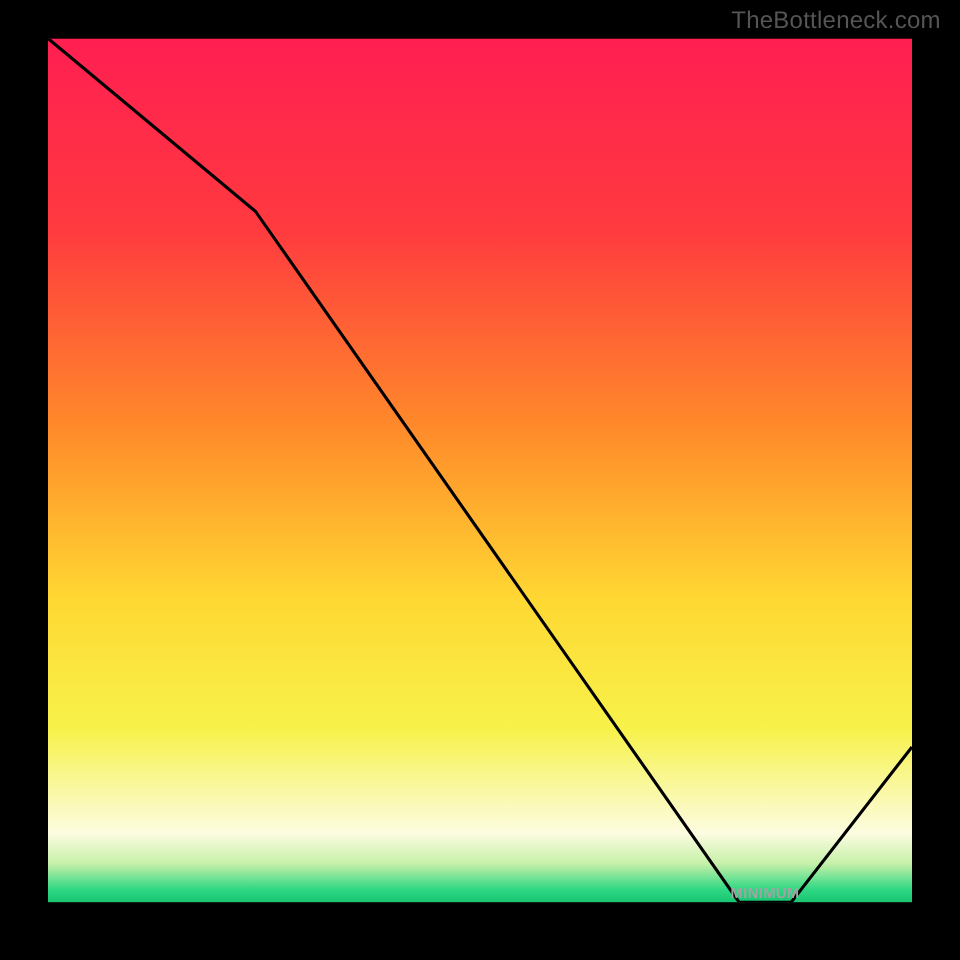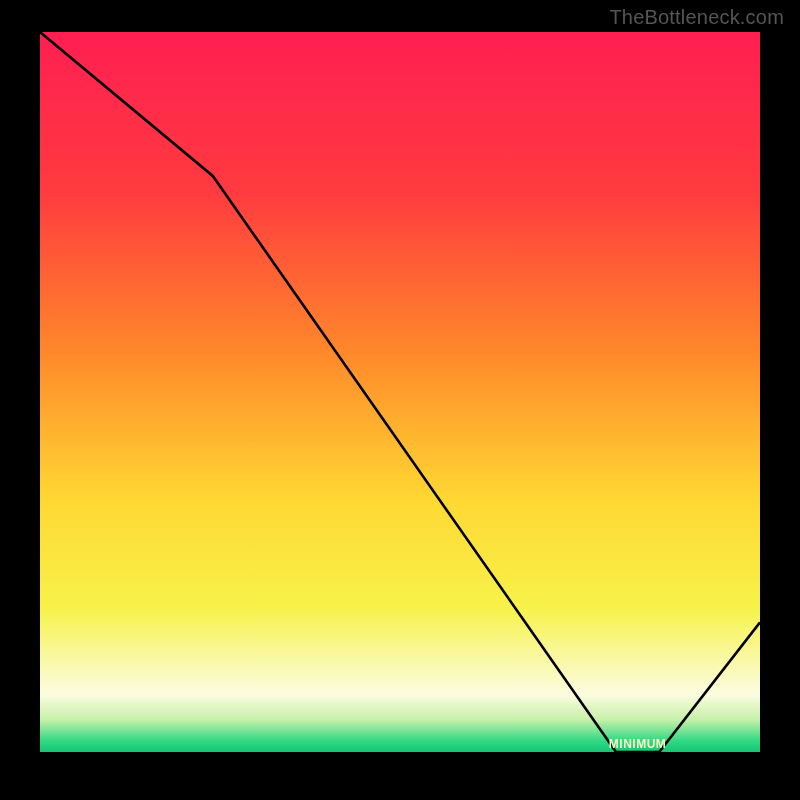--- a/index.html
+++ b/index.html
@@ -32,21 +32,21 @@
     left: 40px;
     top: 32px;
     width: 720px;
     height: 720px;
   }
   svg {
     display: block;
   }
   .minimum-label {
     position: absolute;
-    color: #fef9c3;
+    color: #a3a3a3;
     font-size: 12px;
     font-weight: 700;
     font-stretch: condensed;
     letter-spacing: 0.5px;
     white-space: nowrap;
     transform: translate(-50%, -50%);
     user-select: none;
   }
 </style>
 </head>

